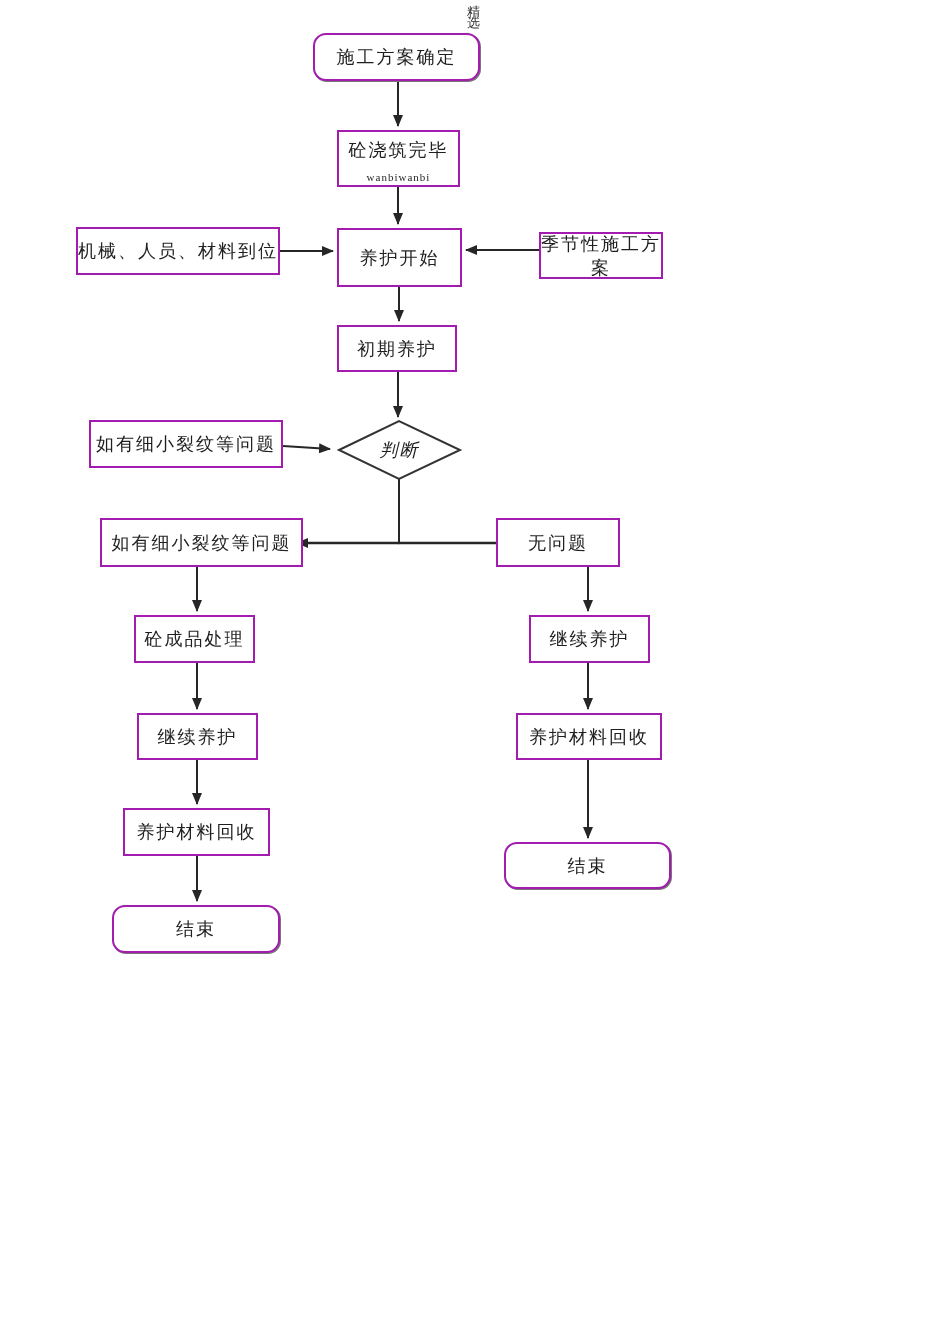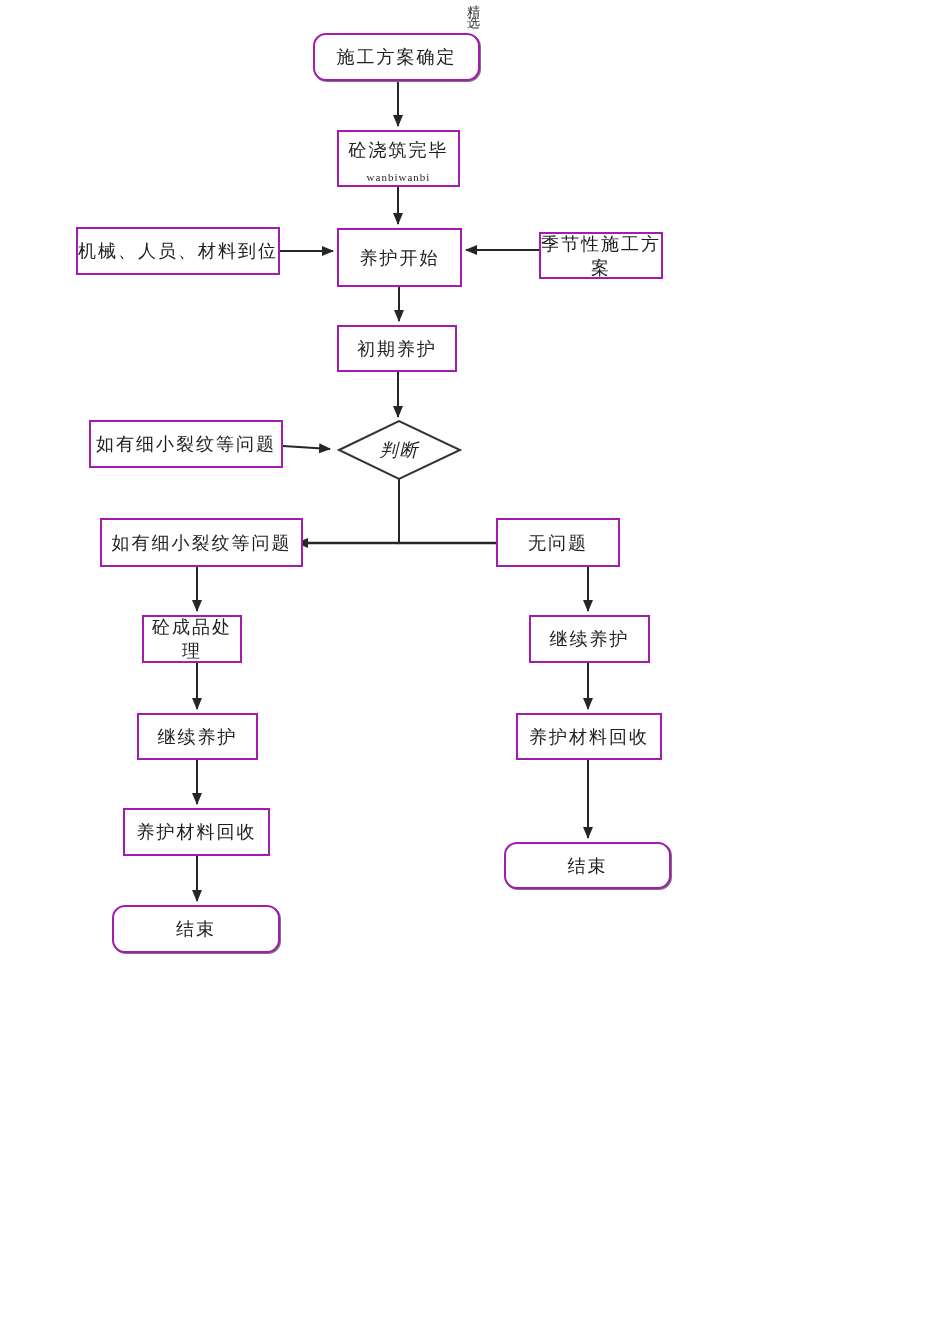--- a/index.html
+++ b/index.html
@@ -69,21 +69,21 @@
   .n-start          { left: 313px; top: 33px;  width: 167px; height: 48px; }
   .n-pour           { left: 337px; top: 130px; width: 123px; height: 57px; }
   .n-ready          { left: 76px;  top: 227px; width: 204px; height: 48px; }
   .n-cure-start     { left: 337px; top: 228px; width: 125px; height: 59px; }
   .n-seasonal       { left: 539px; top: 216px; width: 124px; height: 47px; margin-top: 16px; }
   .n-initial        { left: 337px; top: 325px; width: 120px; height: 47px; }
   .n-abnormal       { left: 89px;  top: 420px; width: 194px; height: 48px; }
   .n-judge          { left: 339px; top: 421px; width: 121px; height: 58px; }
   .n-crack          { left: 100px; top: 518px; width: 203px; height: 49px; text-align: right; }
   .n-noproblem      { left: 496px; top: 518px; width: 124px; height: 49px; }
-  .n-product        { left: 142px; top: 615px; width: 100px; height: 48px; }
+  .n-product        { left: 134px; top: 615px; width: 121px; height: 48px; }
   .n-continue-l     { left: 137px; top: 713px; width: 121px; height: 47px; }
   .n-recycle-l      { left: 123px; top: 808px; width: 147px; height: 48px; }
   .n-end-l          { left: 112px; top: 905px; width: 168px; height: 48px; }
   .n-continue-r     { left: 529px; top: 615px; width: 121px; height: 48px; }
   .n-recycle-r      { left: 516px; top: 713px; width: 146px; height: 47px; }
   .n-end-r          { left: 504px; top: 842px; width: 167px; height: 47px; }
 </style>
 </head>
 <body>
 

